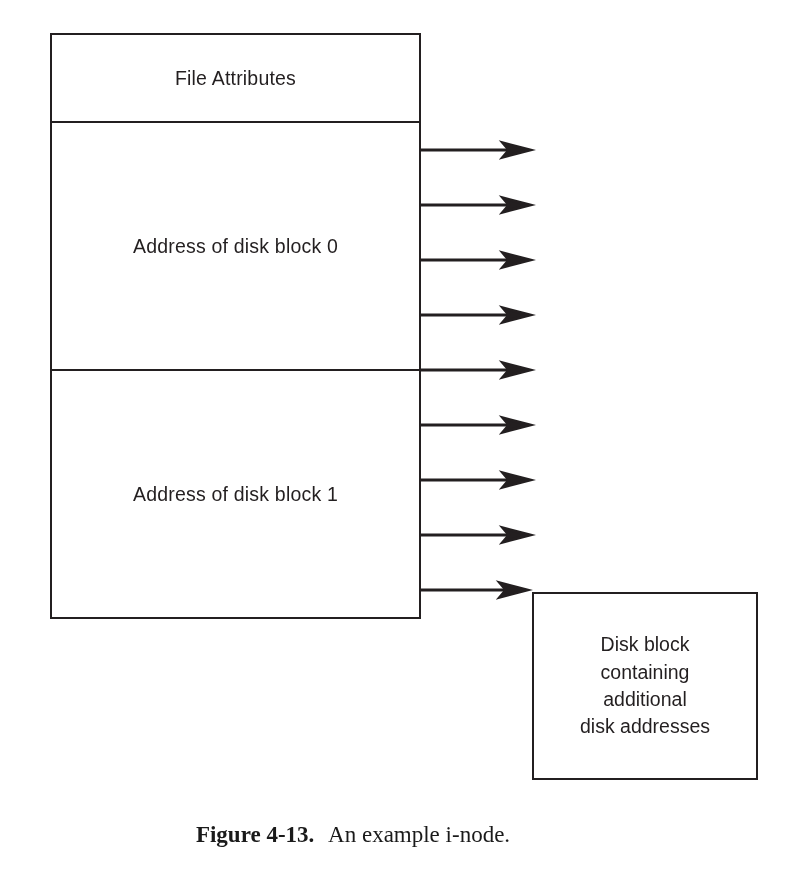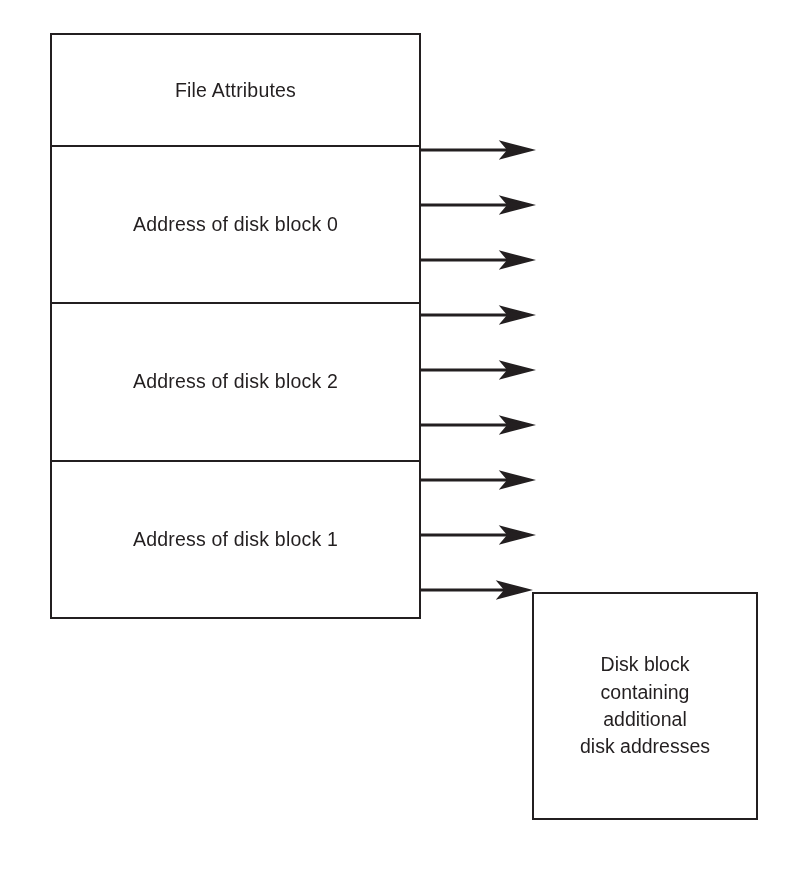--- a/index.html
+++ b/index.html
@@ -28,21 +28,21 @@
   }
   .inode-cell {
     display: flex;
     align-items: center;
     justify-content: center;
     font-size: 19.5px;
     letter-spacing: 0.2px;
     color: var(--ink);
   }
   .inode-cell.attributes {
-    height: 110px;
+    height: 86px;
     flex: none;
   }
   .inode-cell.addr {
     flex: 1 1 0;
     border-top: 2px solid var(--ink);
   }
   
   .arrows-layer {
     position: absolute;
     left: 0;
@@ -50,21 +50,21 @@
     width: 792px;
     height: 879px;
     pointer-events: none;
   }
   
   .disk-block-box {
     position: absolute;
     left: 532px;
     top: 592px;
     width: 226px;
-    height: 228px;
+    height: 188px;
     border: 2.5px solid var(--ink);
     display: flex;
     align-items: center;
     justify-content: center;
     text-align: center;
     background: var(--bg);
   }
   .disk-block-box .label {
     font-size: 19.5px;
     line-height: 1.4;
@@ -86,21 +86,20 @@
   .caption .fig-text { margin-left: 8px; }
 </style>
 </head>
 <body>
 
 <div class="canvas">
 
   <div class="inode-table">
     <div class="inode-cell attributes">File Attributes</div>
     <div class="inode-cell addr">Address of disk block 0</div>
-    <div class="inode-cell addr">Address of disk block 2</div>
     <div class="inode-cell addr">Address of disk block 1</div>
   </div>
 
   <svg class="arrows-layer" viewBox="0 0 792 879" xmlns="http://www.w3.org/2000/svg">
     <g stroke="#231f20" stroke-width="3" fill="#231f20">
       <g>
           <line x1="421" y1="150" x2="508" y2="150"></line>
           <path d="M530,150 L503,143 L509,150 L503,157 Z"></path>
         </g>
       <g>
@@ -138,14 +137,18 @@
     </g>
   </svg>
 
   <div class="disk-block-box">
     <div class="label">Disk block
 containing
 additional
 disk addresses</div>
   </div>
 
+  <div class="caption">
+    <span class="fig-label">Figure 4-13.</span>
+    <span class="fig-text">An example i-node.</span>
+  </div>
 
 </div>
 
 </body></html>

